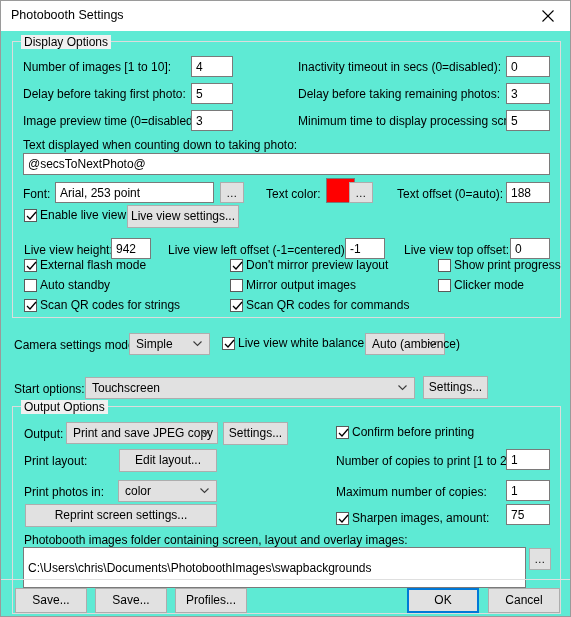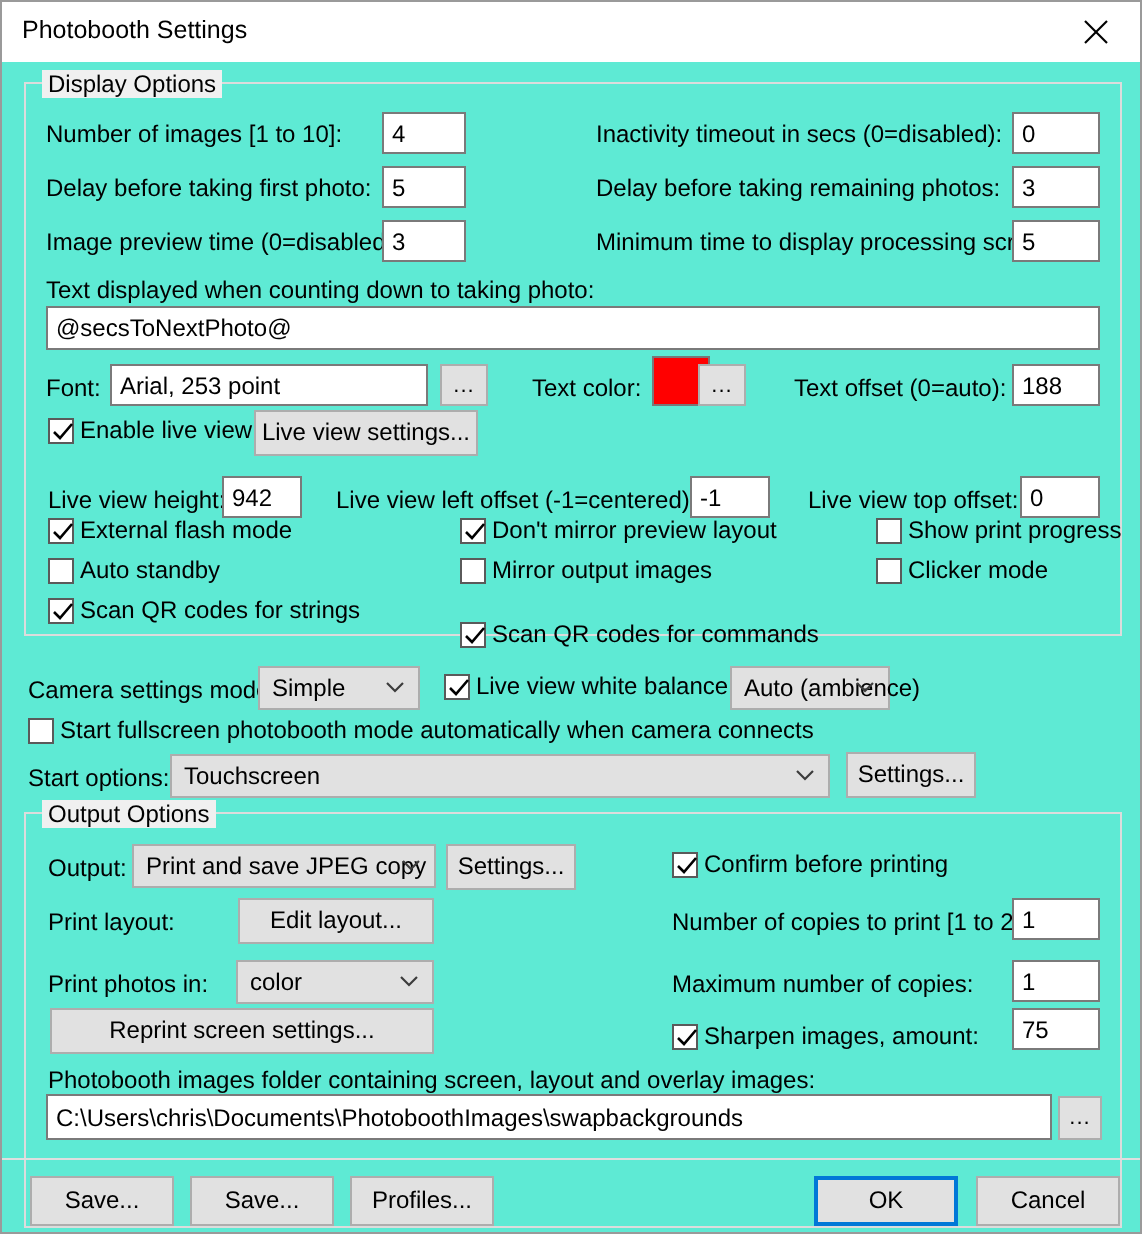--- a/index.html
+++ b/index.html
@@ -285,21 +285,21 @@
   </div>
 
   <div class="cb" style="left:23px; top:297px;">
     <span class="box">
       <svg width="11" height="11" viewBox="0 0 11 11">
           <polyline points="1,5 4,8 10,1" fill="none" stroke="#000" stroke-width="1.3"></polyline>
         </svg>
     </span>
     <span class="cb-label">Scan QR codes for strings</span>
   </div>
-  <div class="cb" style="left:229px; top:309px;justify-content:flex-end;">
+  <div class="cb" style="left:229px; top:297px;justify-content:flex-end;">
     <span class="box">
       <svg width="11" height="11" viewBox="0 0 11 11">
           <polyline points="1,5 4,8 10,1" fill="none" stroke="#000" stroke-width="1.3"></polyline>
         </svg>
     </span>
     <span class="cb-label">Scan QR codes for commands</span>
   </div>
 
   <div class="lbl" style="left:13px; top:337px;">Camera settings mode:</div>
   <div class="combo" style="left:128px; top:332px; width:81px;">
@@ -320,24 +320,20 @@
   </div>
   <div class="combo" style="left:364px; top:332px; width:80px;">
     <span class="combo-text">Auto (ambience)</span>
     <span class="chev">
       <svg width="9" height="6" viewBox="0 0 9 6">
           <polyline points="0.5,0.5 4.5,4.5 8.5,0.5" fill="none" stroke="#3c3c3c" stroke-width="1.1"></polyline>
         </svg>
     </span>
   </div>
 
-  <div class="cb" style="left:13px; top:357px;">
-    <span class="box"></span>
-    <span class="cb-label">Start fullscreen photobooth mode automatically when camera connects</span>
-  </div>
 
   <div class="lbl" style="left:13px; top:381px;">Start options:</div>
   <div class="combo" style="left:84px; top:376px; width:330px;">
     <span class="combo-text">Touchscreen</span>
     <span class="chev">
       <svg width="9" height="6" viewBox="0 0 9 6">
           <polyline points="0.5,0.5 4.5,4.5 8.5,0.5" fill="none" stroke="#3c3c3c" stroke-width="1.1"></polyline>
         </svg>
     </span>
   </div>
@@ -388,21 +384,21 @@
     <span class="box">
       <svg width="11" height="11" viewBox="0 0 11 11">
           <polyline points="1,5 4,8 10,1" fill="none" stroke="#000" stroke-width="1.3"></polyline>
         </svg>
     </span>
     <span class="cb-label">Sharpen images, amount:</span>
   </div>
   <input class="txt" style="left: 505px; top: 503px; width: 44px;" value="75">
 
   <div class="lbl" style="left:23px; top:532px;">Photobooth images folder containing screen, layout and overlay images:</div>
-  <input class="txt" style="left: 22px; top: 546px; width: 503px; height: 23px;" value="C:\Users\chris\Documents\PhotoboothImages\swapbackgrounds">
+  <input class="txt" style="left: 22px; top: 546px; width: 503px; height: 41px;" value="C:\Users\chris\Documents\PhotoboothImages\swapbackgrounds">
   <button class="btn small-dots" style="left:528px; top:547px; width:22px; height:22px;">...</button>
 
   <div class="sep" style="left:0px; top:578px; width:569px;"></div>
 
   <button class="btn" style="left:14px; top:587px; width:72px; height:25px; line-height:23px;">Save...</button>
   <button class="btn" style="left:94px; top:587px; width:72px; height:25px; line-height:23px;">Save...</button>
   <button class="btn" style="left:174px; top:587px; width:72px; height:25px; line-height:23px;">Profiles...</button>
   <button class="btn default" style="left:406px; top:587px; width:72px; height:25px; line-height:21px;">OK</button>
   <button class="btn" style="left:487px; top:587px; width:72px; height:25px; line-height:23px;">Cancel</button>
 

